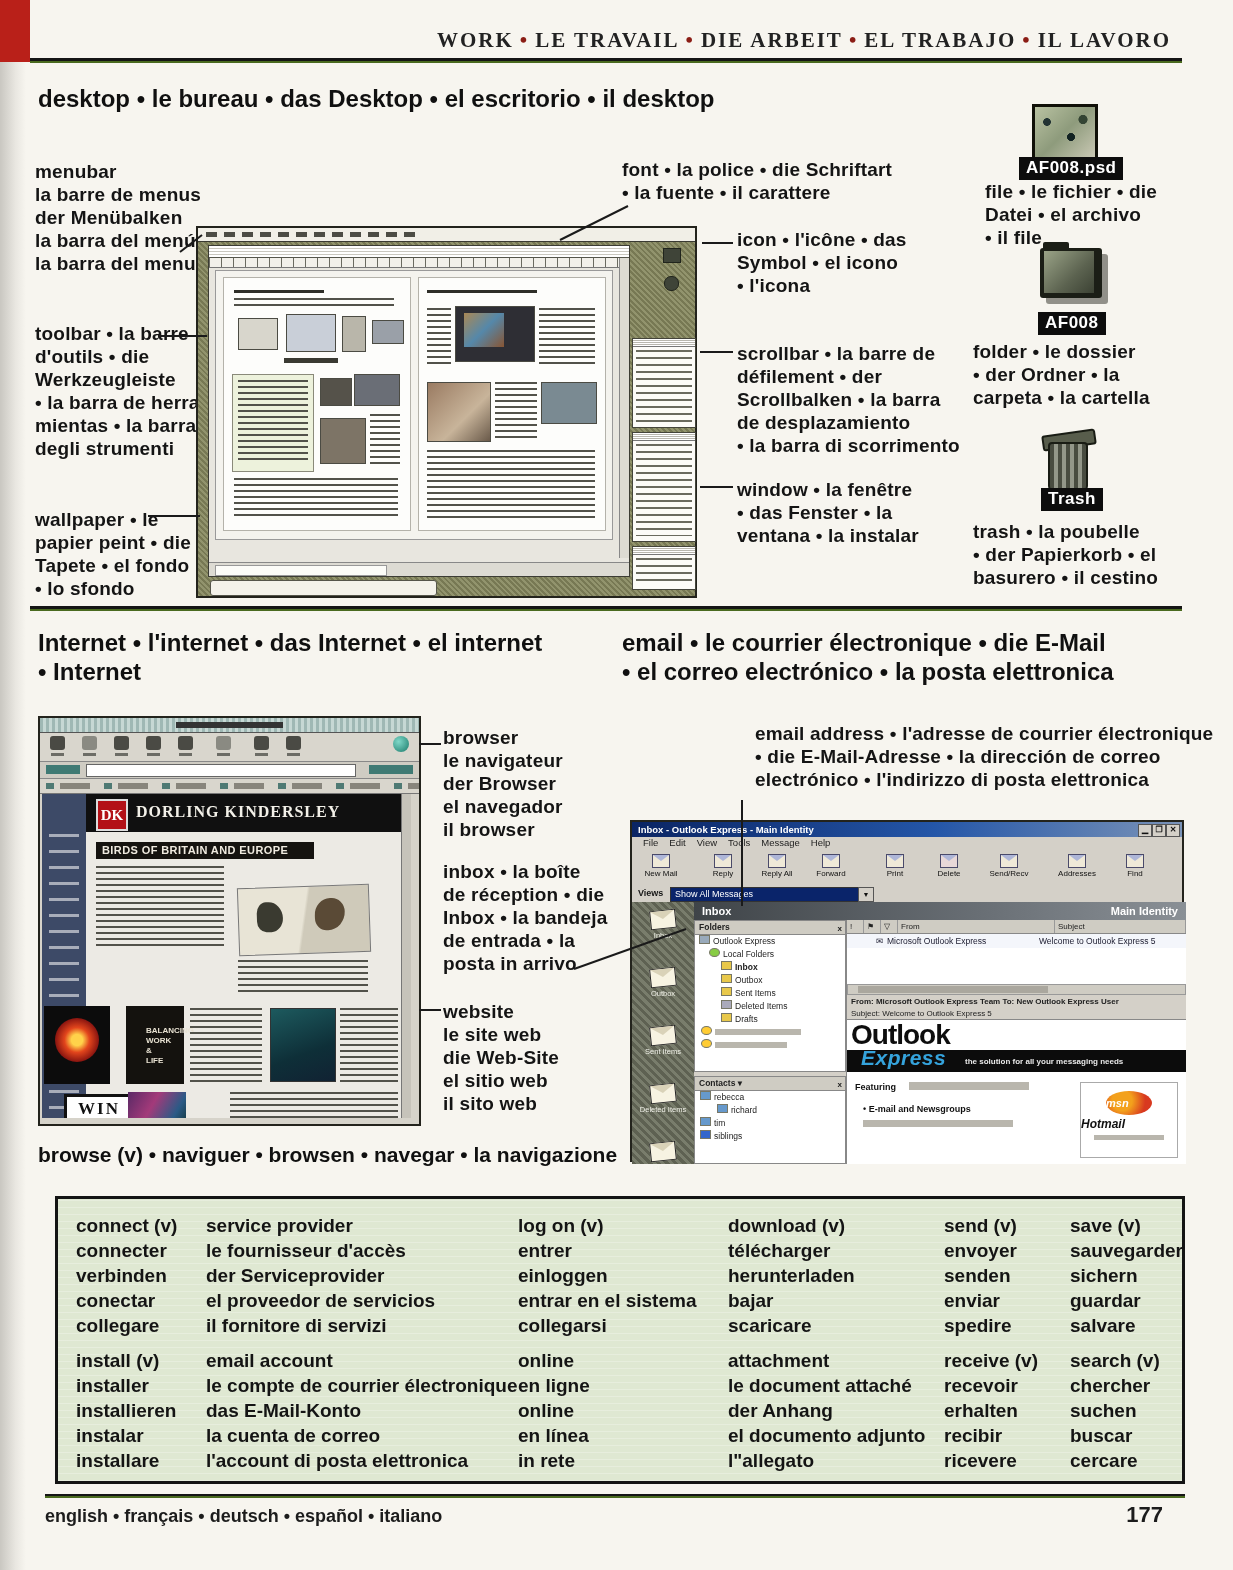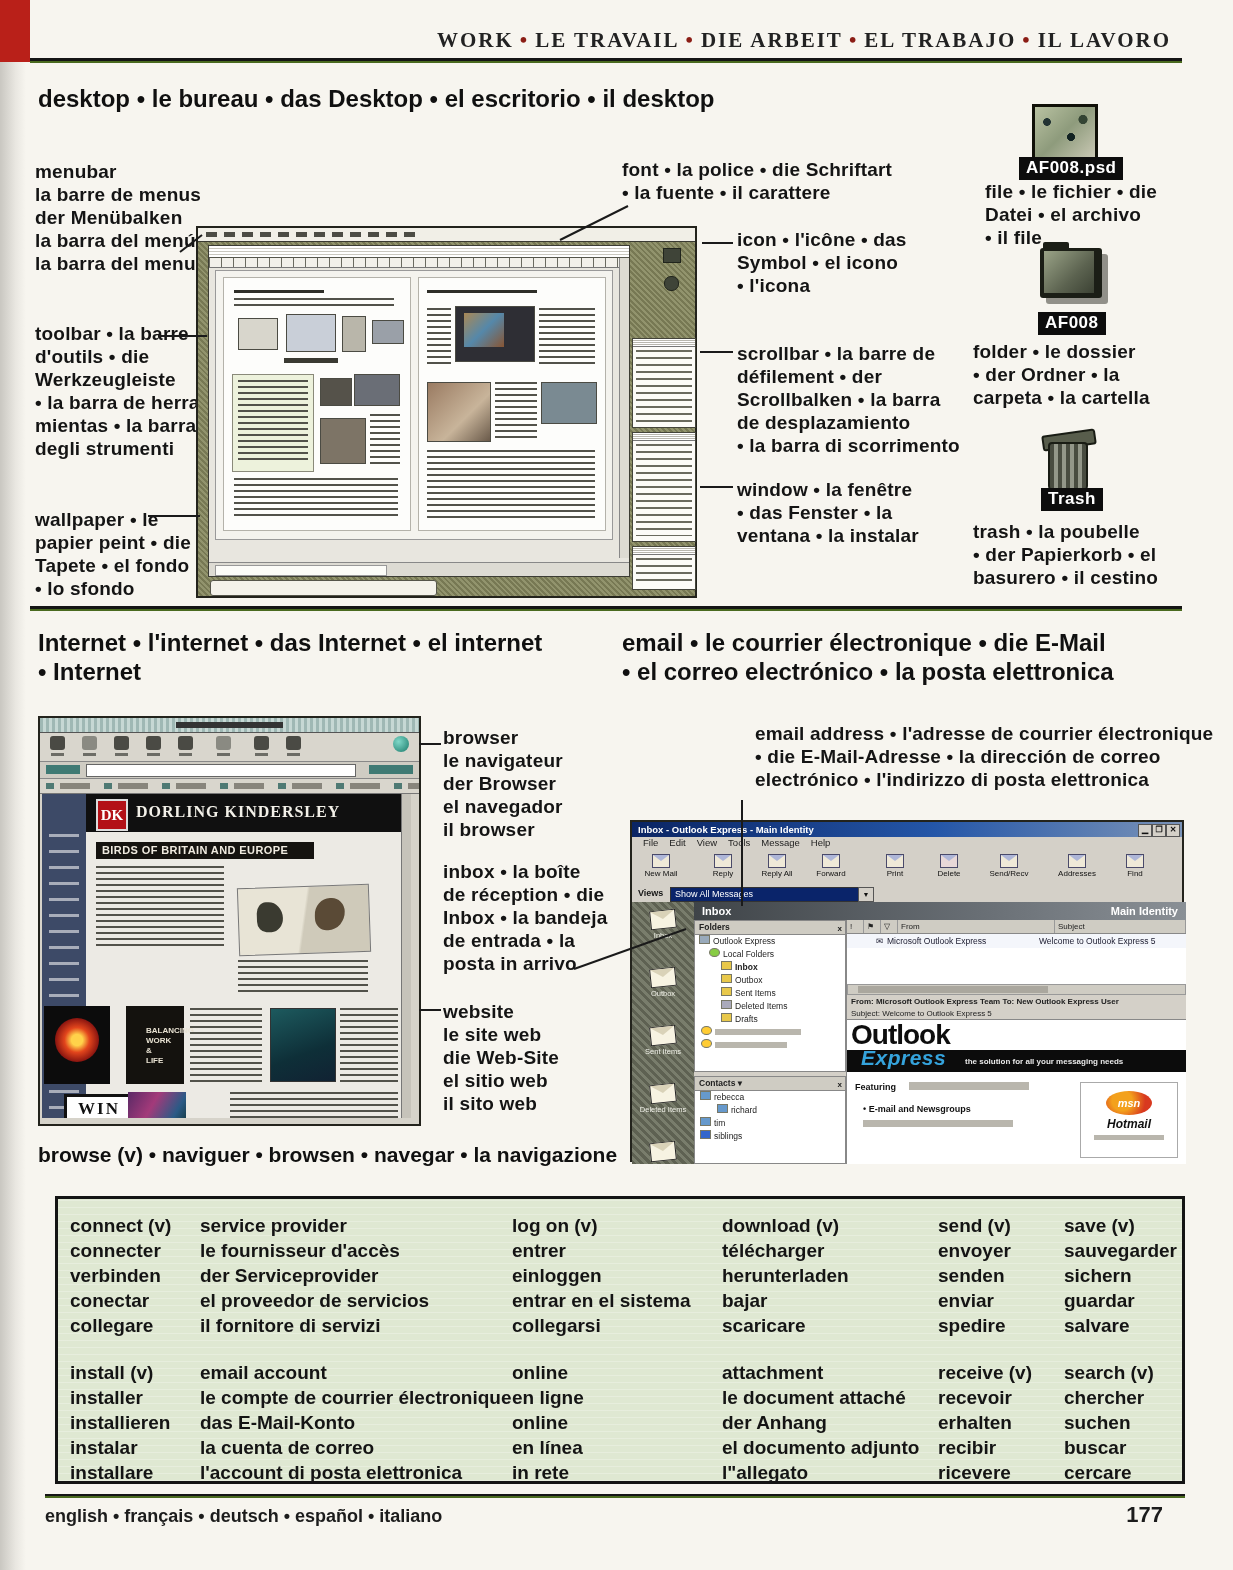--- a/index.html
+++ b/index.html
@@ -137,32 +137,32 @@
   .colhdr div{border-right:1px solid #999;padding:0 3px;line-height:13px;}
   .msgrow{font-size:8.5px;line-height:14px;color:#1a1a2e;display:flex;background:#f4f6fb;}
   .oehscroll{position:absolute;left:0;top:64px;width:100%;height:11px;background:#cfccc3;border:1px solid #999;box-sizing:border-box;}
   .oeprev{position:absolute;left:0;top:75px;width:100%;height:25px;background:#d4d0c8;border-bottom:1px solid #888;
     font-size:8px;line-height:12px;color:#222;padding:1px 4px;box-sizing:border-box;}
   .oebrand{position:absolute;left:0;top:100px;width:100%;height:144px;background:#fff;}
   .outlookword{font-family:"Liberation Sans",sans-serif;font-weight:700;font-size:28px;letter-spacing:-1px;color:#0d0d0d;margin:0 0 0 4px;line-height:30px;}
   .expressbar{position:absolute;left:0px;top:30px;width:100%;height:22px;background:#0c0c0c;color:#fff;}
   .expressword{position:absolute;left:14px;top:-4px;font-weight:700;font-style:italic;font-size:21px;color:#35a3dc;letter-spacing:.5px;}
   .tagline{position:absolute;left:118px;top:7px;font-size:8px;font-weight:700;color:#e8e8e8;}
-  .hotmail{position:absolute;right:8px;top:62px;width:96px;height:74px;background:#fff;border:1px solid #aaa;text-align:center;}
+  .hotmail{position:absolute;right:8px;top:62px;width:96px;height:74px;background:#fff;border:1px solid #aaa;}
   .msnoval{margin:8px auto 2px;width:46px;height:24px;background:radial-gradient(circle at 35% 40%,#f3a11c 0 30%,#d8391f 70%);border-radius:50%;
     color:#fff;font-weight:700;font-style:italic;font-size:11px;line-height:24px;}
   .hotword{font-weight:700;font-size:12px;font-style:italic;color:#111;}
   .featuring{position:absolute;left:8px;top:62px;font-size:9px;font-weight:700;color:#111;}
   .febullet{position:absolute;left:16px;top:84px;font-size:9px;font-weight:700;color:#111;}
   .graybar{background:#b9b6ad;}
   
   #vtable{position:absolute;left:55px;top:1196px;width:1130px;height:288px;background:#dfe8d2;
     border:3px solid #141414;box-sizing:border-box;
     background-image:repeating-linear-gradient(0deg,rgba(255,255,255,.25) 0 1px,rgba(0,0,0,0) 1px 7px);}
-  .vgrid{display:grid;grid-template-columns:130px 312px 210px 216px 126px 1fr;row-gap:22px;padding:14px 0 0 12px;}
+  .vgrid{display:grid;grid-template-columns:130px 312px 210px 216px 126px 1fr;row-gap:10px;padding:14px 0 0 18px;}
   .vgroup div{font-size:19px;line-height:25px;font-weight:700;color:#141414;}
   
   .footline{position:absolute;font-size:18px;font-weight:700;color:#1c1c1c;}
   svg.overlay{position:absolute;left:0;top:0;pointer-events:none;}
 </style>
 </head>
 <body>
 
 <div id="page">
 

